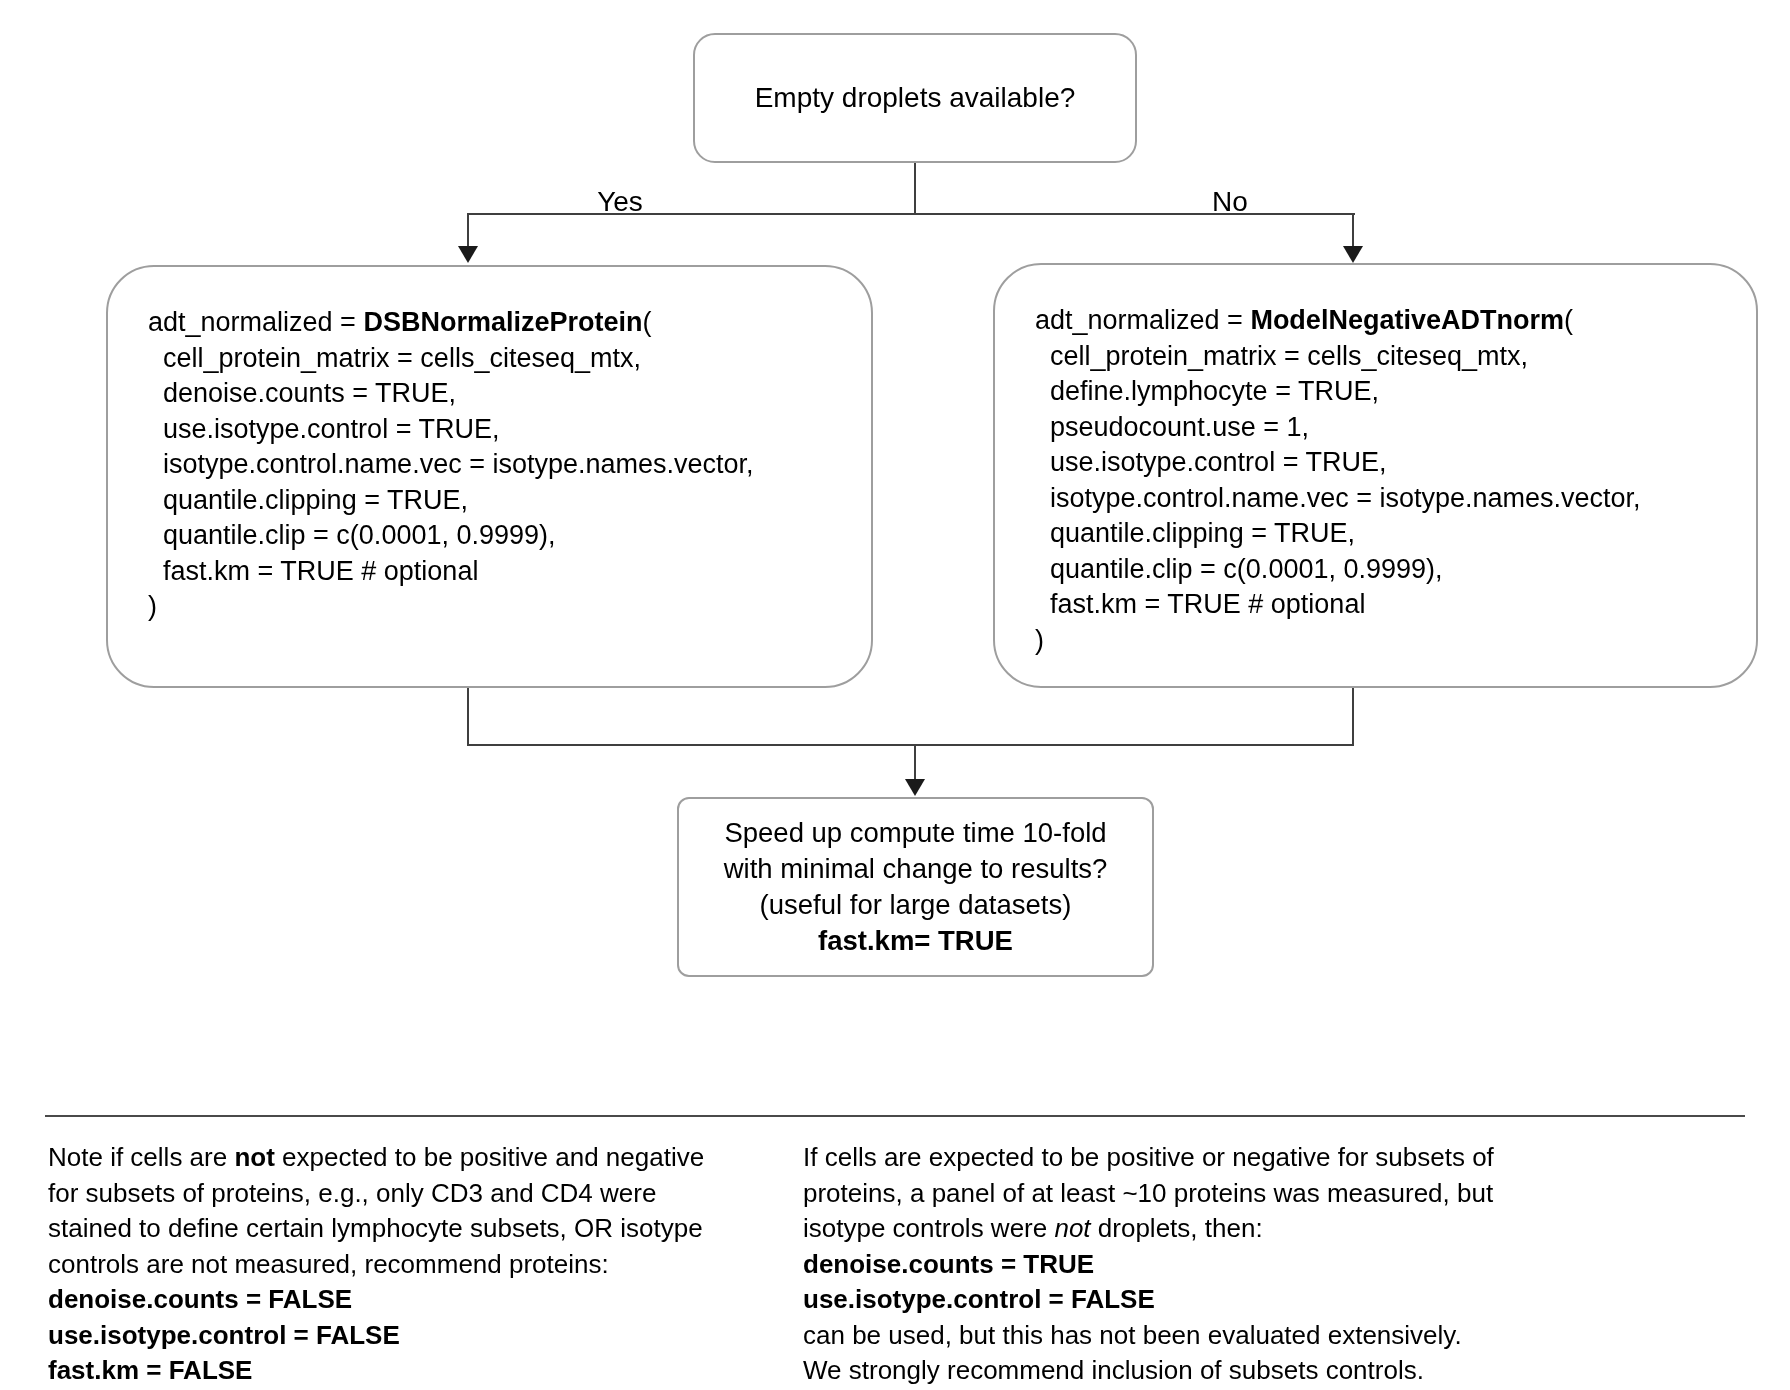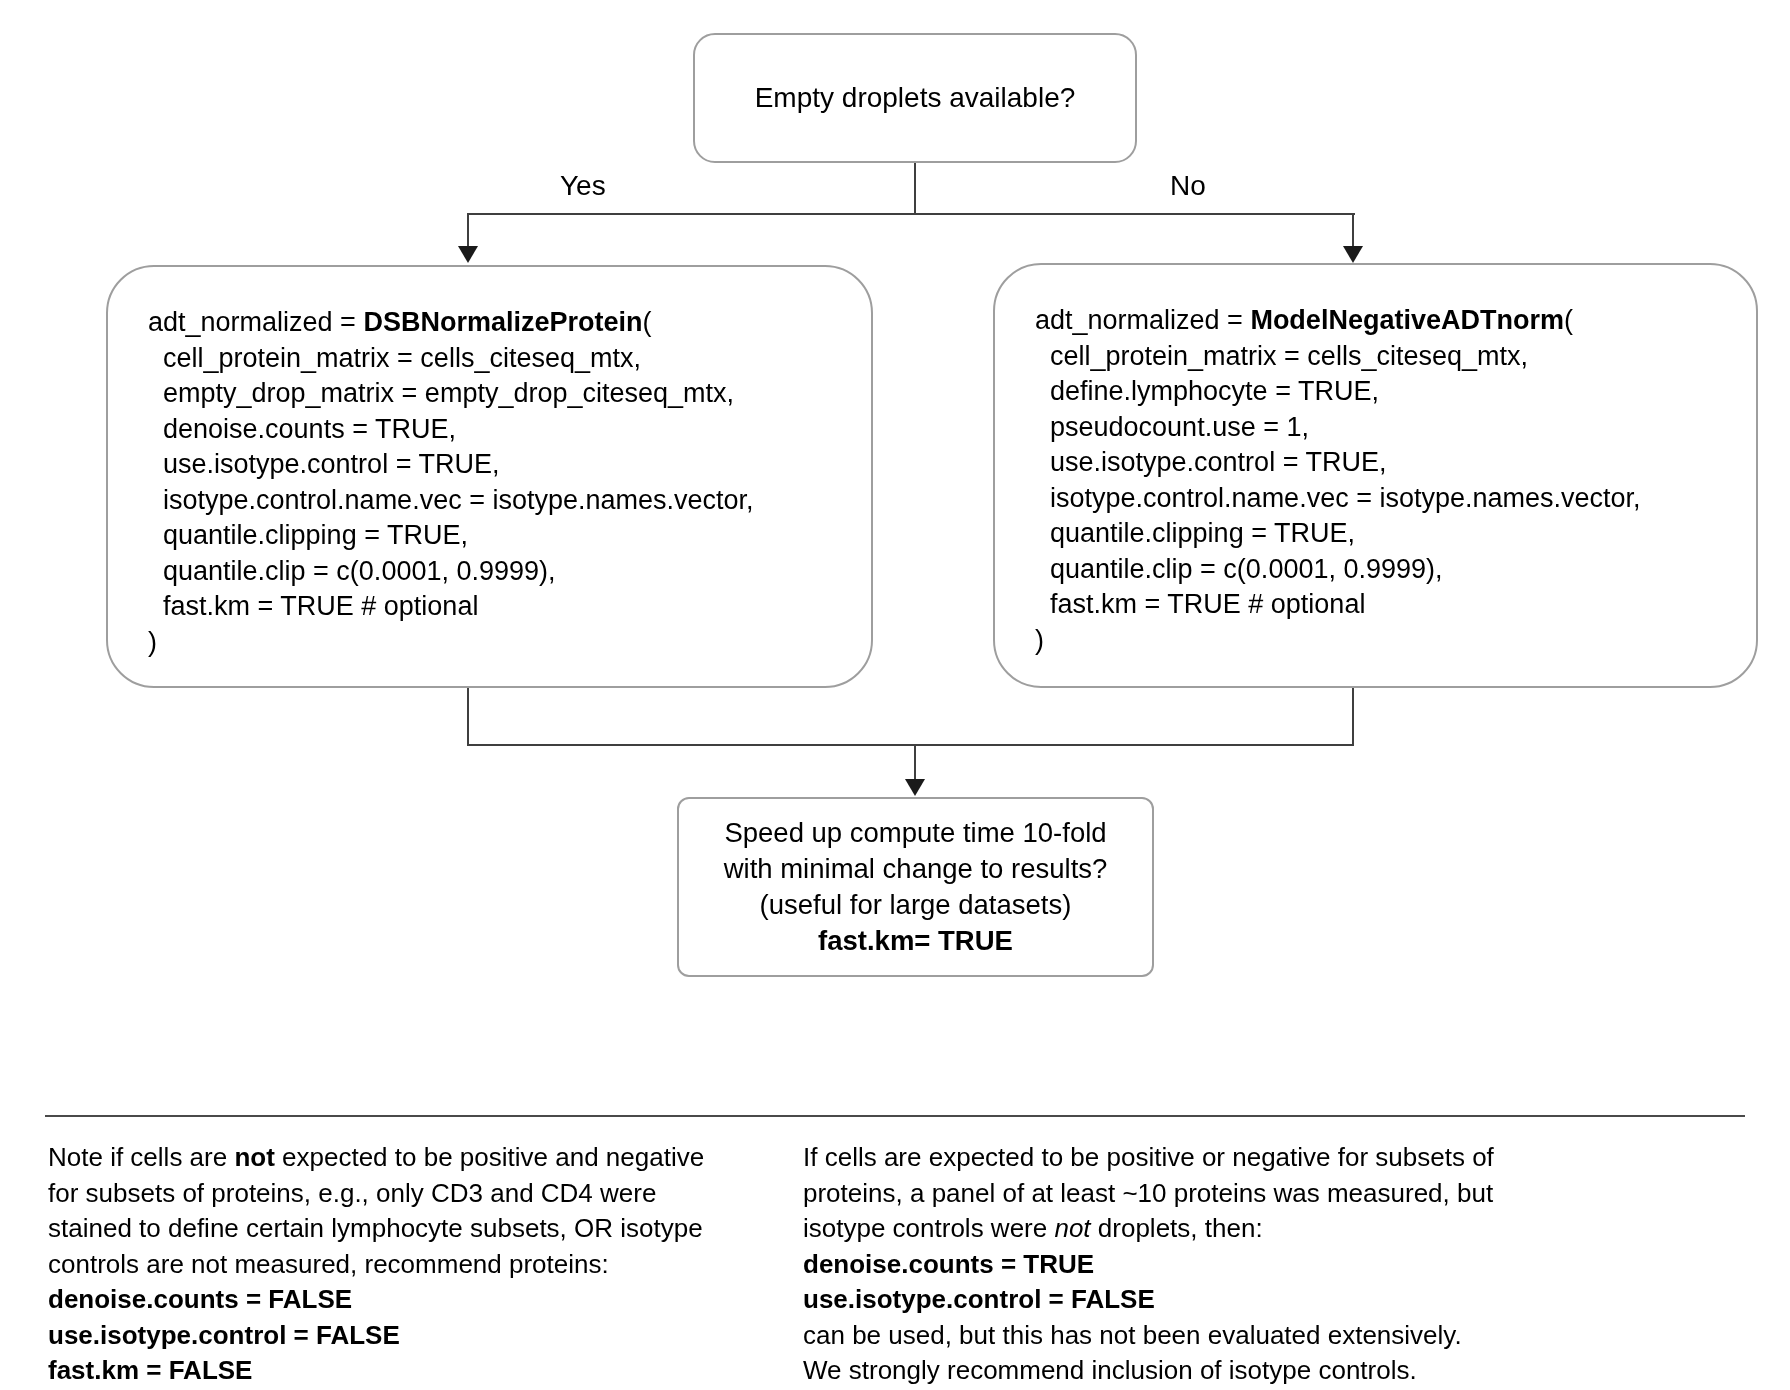--- a/index.html
+++ b/index.html
@@ -20,23 +20,23 @@
   }
   .decision {
     left: 693px; top: 33px; width: 444px; height: 130px;
     border-radius: 22px;
     display: flex; align-items: center; justify-content: center;
     font-size: 28px;
   }
   .branch-label {
     position: absolute;
     width: 120px;
-    text-align: left;
+    text-align: center;
     font-size: 28px;
-    top: 170px;
+    top: 186px;
   }
   .branch-label.yes { left: 560px; }
   .branch-label.no  { left: 1170px; }
 
   .cline { position: absolute; background: #3f3f3f; }
   .arrowhead {
     position: absolute;
     width: 0; height: 0;
     border-left: 10px solid transparent;
     border-right: 10px solid transparent;
@@ -97,21 +97,20 @@
   <div class="cline" style="left:467px; top:213px; width:888px; height:2px;"></div>
   <div class="cline" style="left:467px; top:213px; width:2px; height:36px;"></div>
   <div class="arrowhead" style="left:458px; top:246px;"></div>
   <div class="cline" style="left:1352px; top:213px; width:2px; height:36px;"></div>
   <div class="arrowhead" style="left:1343px; top:246px;"></div>
 
   <div class="box code-box leftbox">
     <div class="lines">
         <div class="line"><span>adt_normalized = </span><span class="b">DSBNormalizeProtein</span><span>(</span></div>
         <div class="line"><span>  cell_protein_matrix = cells_citeseq_mtx,</span></div>
-        <div class="line"><span>  empty_drop_matrix = empty_drop_citeseq_mtx,</span></div>
         <div class="line"><span>  denoise.counts = TRUE,</span></div>
         <div class="line"><span>  use.isotype.control = TRUE,</span></div>
         <div class="line"><span>  isotype.control.name.vec = isotype.names.vector,</span></div>
         <div class="line"><span>  quantile.clipping = TRUE,</span></div>
         <div class="line"><span>  quantile.clip = c(0.0001, 0.9999),</span></div>
         <div class="line"><span>  fast.km = TRUE # optional</span></div>
         <div class="line"><span>)</span></div>
       </div>
   </div>
 
@@ -155,16 +154,16 @@
       <div class="line"><span class="b">use.isotype.control = FALSE</span></div>
       <div class="line"><span class="b">fast.km = FALSE</span></div>
     </div>
   <div class="footnote rightcol">
       <div class="line"><span>If cells are expected to be positive or negative for subsets of</span></div>
       <div class="line"><span>proteins, a panel of at least ~10 proteins was measured, but</span></div>
       <div class="line"><span>isotype controls were </span><span class="i">not</span><span> droplets, then:</span></div>
       <div class="line"><span class="b">denoise.counts = TRUE</span></div>
       <div class="line"><span class="b">use.isotype.control = FALSE</span></div>
       <div class="line"><span>can be used, but this has not been evaluated extensively.</span></div>
-      <div class="line"><span>We strongly recommend inclusion of isotype controls.</span></div>
+      <div class="line"><span>We strongly recommend inclusion of subsets controls.</span></div>
     </div>
 
 </div>
 
 </body></html>

